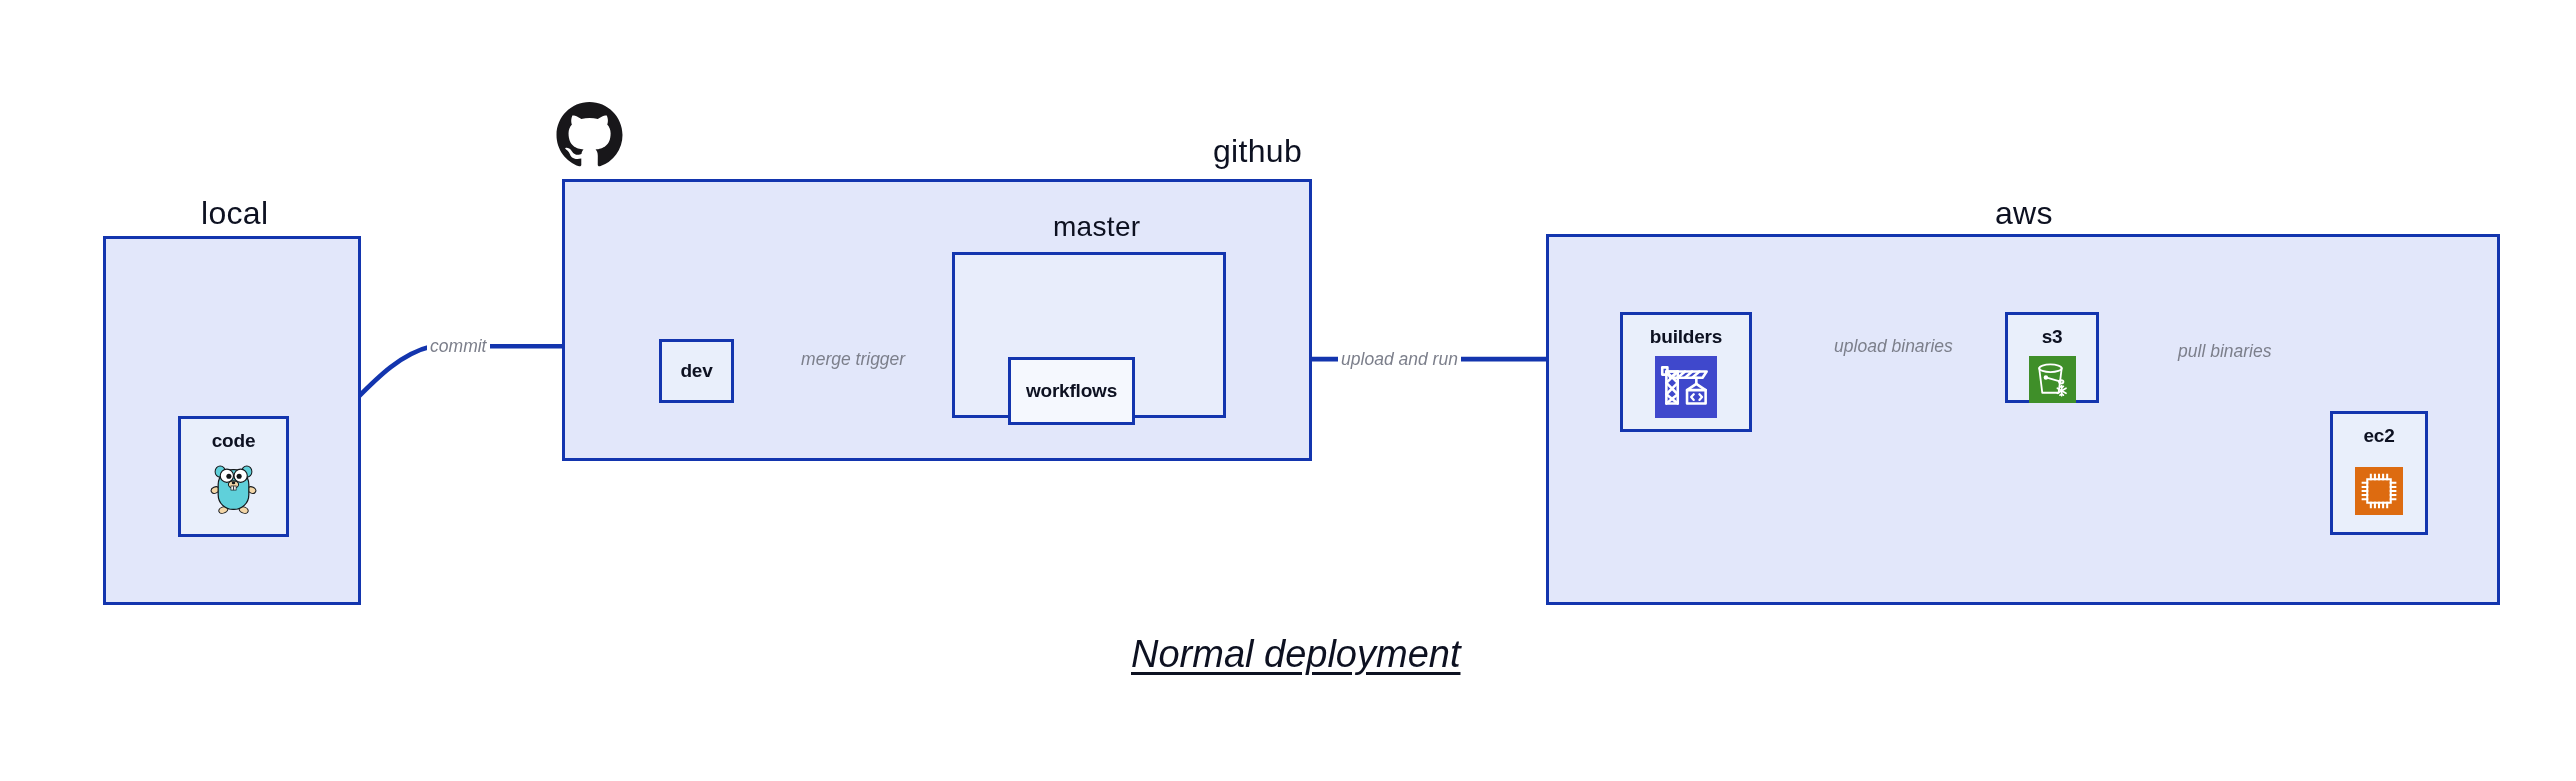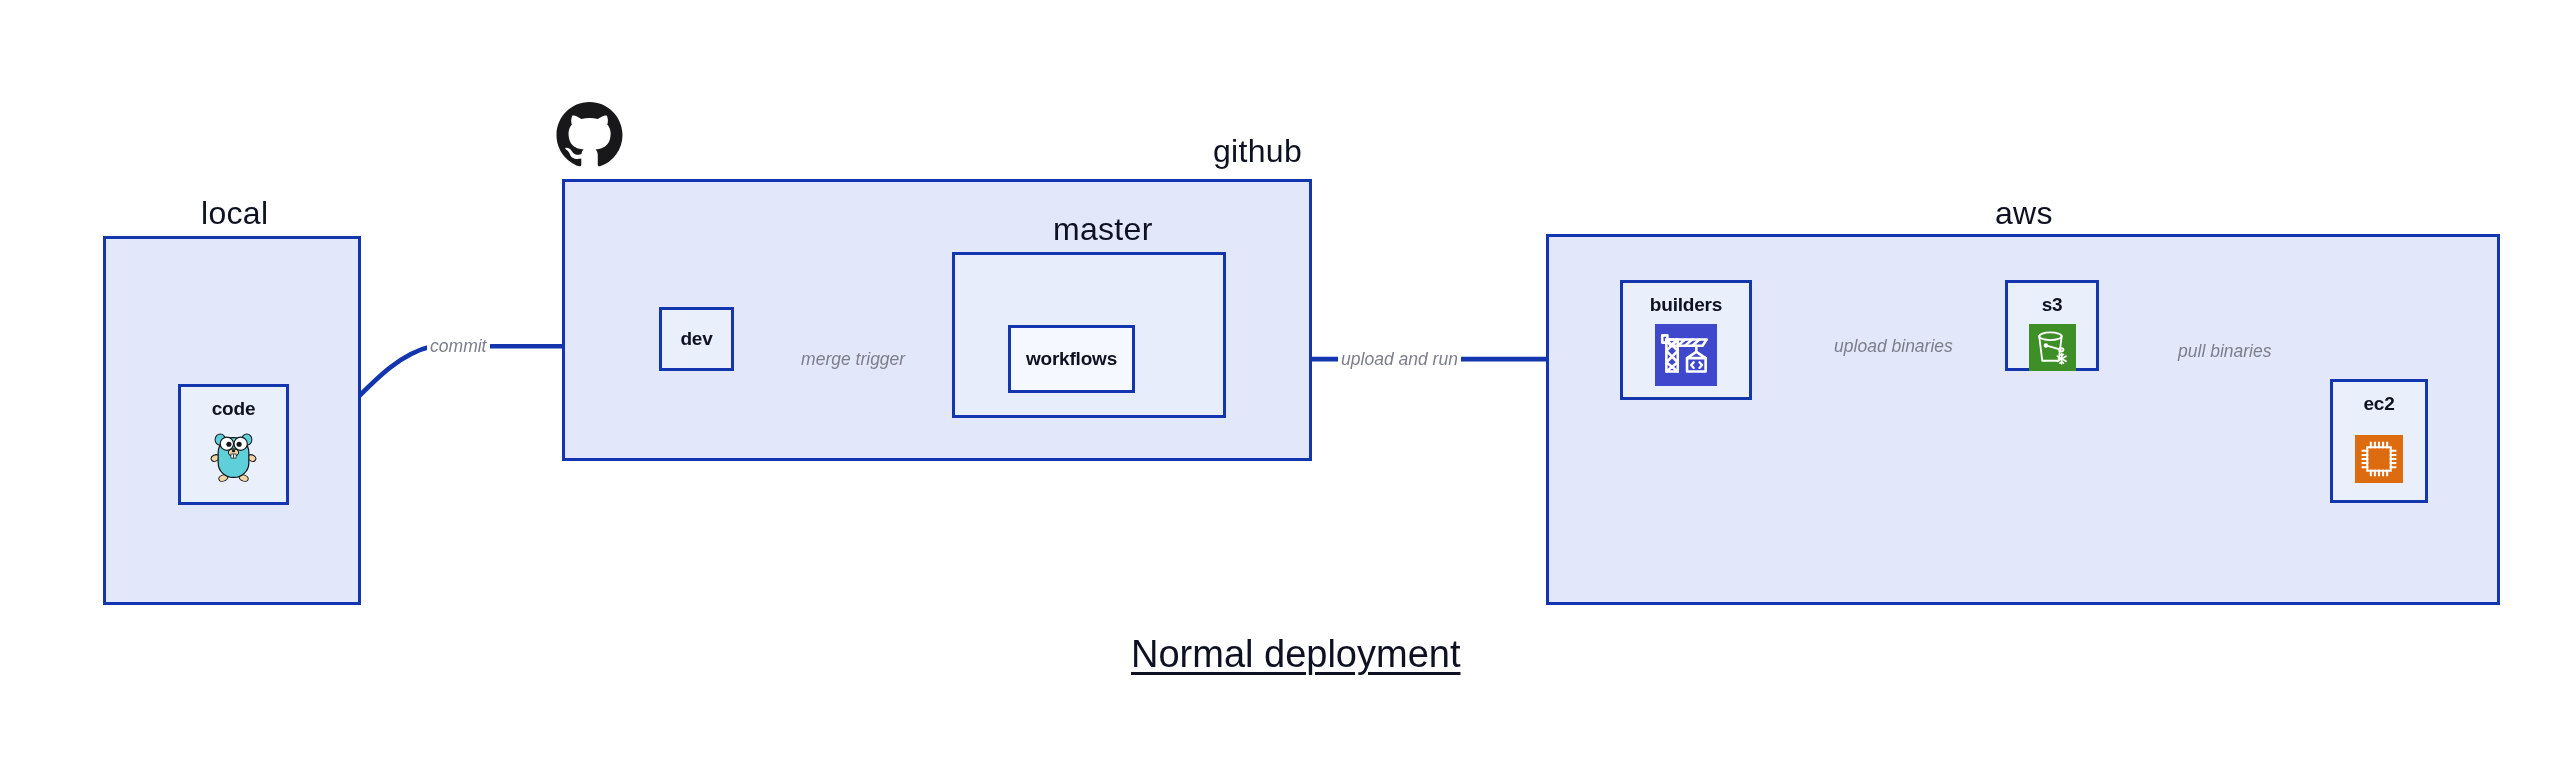--- a/index.html
+++ b/index.html
@@ -48,20 +48,21 @@
 
   
   .node {
     position: absolute;
     background: #e9effb;
     border: 3.6px solid #1335ae;
     box-sizing: border-box;
     display: flex;
     flex-direction: column;
     align-items: center;
+    margin-top: 32px;
   }
   .node.white-fill { background: #f5f8fe; }
   .node-title {
     font-family: "Liberation Sans", sans-serif;
     font-size: 19px;
     font-weight: 700;
     color: #0d1121;
     margin-top: 11.3px;
     white-space: nowrap;
     letter-spacing: -0.2px;
@@ -91,20 +92,21 @@
   .diagram-title {
     position: absolute;
     font-family: "Liberation Sans", sans-serif;
     font-size: 38px;
     font-weight: 400;
     color: #0d1121;
     text-decoration: underline;
     text-underline-offset: 5.2px;
     text-decoration-thickness: 3.1px;
     white-space: nowrap;
+    font-style: italic;
   }
 
   
   #edges {
     position: absolute;
     left: 0;
     top: 0;
     width: 2604px;
     height: 781px;
     pointer-events: none;
@@ -190,21 +192,21 @@
         0-.87.31-1.59.82-2.15-.08-.2-.36-1.02.08-2.12 0 0 .67-.21 2.2.82.64-.18 1.32-.27 2-.27s1.36.09
         2 .27c1.53-1.04 2.2-.82 2.2-.82.44 1.1.16 1.92.08 2.12.51.56.82 1.27.82 2.15 0 3.07-1.87
         3.75-3.65 3.95.29.25.54.73.54 1.48 0 1.07-.01 1.93-.01 2.2 0 .21.15.46.55.38A8.012 8.012
         0 0 0 16 8c0-4.42-3.58-8-8-8z"></path>
     </svg>
   </div>
 
   <div class="group-label" style="left:1213px; top:133px;">github</div>
   <div class="group" style="left:562px; top:179px; width:750px; height:282px;"></div>
 
-  <div class="group-label" style="left:1053px; top:211px; font-size:32px;">master</div>
+  <div class="group-label" style="left:1053px; top:211px; font-size:28px;">master</div>
   <div class="subgroup" style="left:952px; top:252px; width:274px; height:166px;"></div>
 
   <div class="node centered-title" style="left:659px; top:307px; width:75px; height:64px;">
     <div class="node-title">dev</div>
   </div>
 
   <div class="node centered-title white-fill" style="left:1008px; top:325px; width:127px; height:68px;">
     <div class="node-title">workflows</div>
   </div>
 

